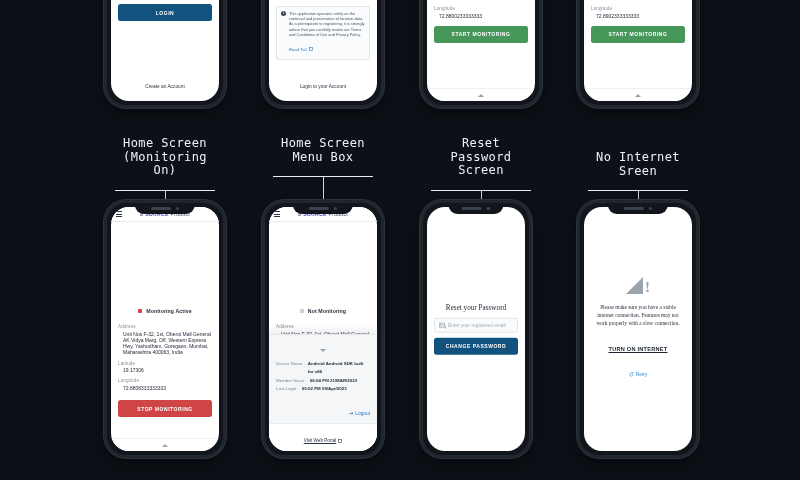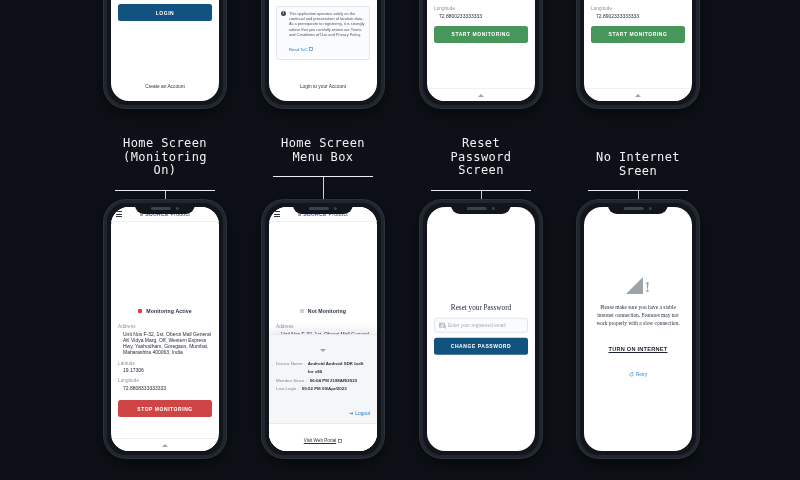--- a/index.html
+++ b/index.html
@@ -364,21 +364,21 @@
               <svg width="4" height="4" viewBox="0 0 10 10">
                 <rect x="1" y="1" width="8" height="8" fill="none" stroke="#2b3442" stroke-width="1.4"></rect>
               </svg>
             </span>
           </div>
         </div>
       </div>
     </div>
   </div>
 
-  <div class="phone" style="left:420px; top:200px; width:122px; height:258px;">
+  <div class="phone" style="left:420px; top:200px; width:112px; height:258px;">
     <div class="bezel">
       <div class="notch">
         <span class="speaker"></span>
         <span class="cam"></span>
       </div>
       <div class="screen">
         <div class="body">
           <div class="centerwrap">
             <div class="rp-title">Reset your Password</div>
             <div class="inputbox">

